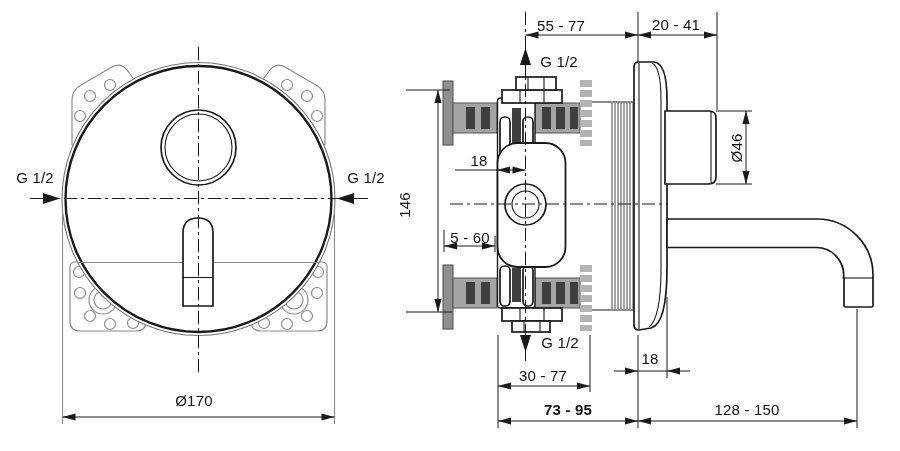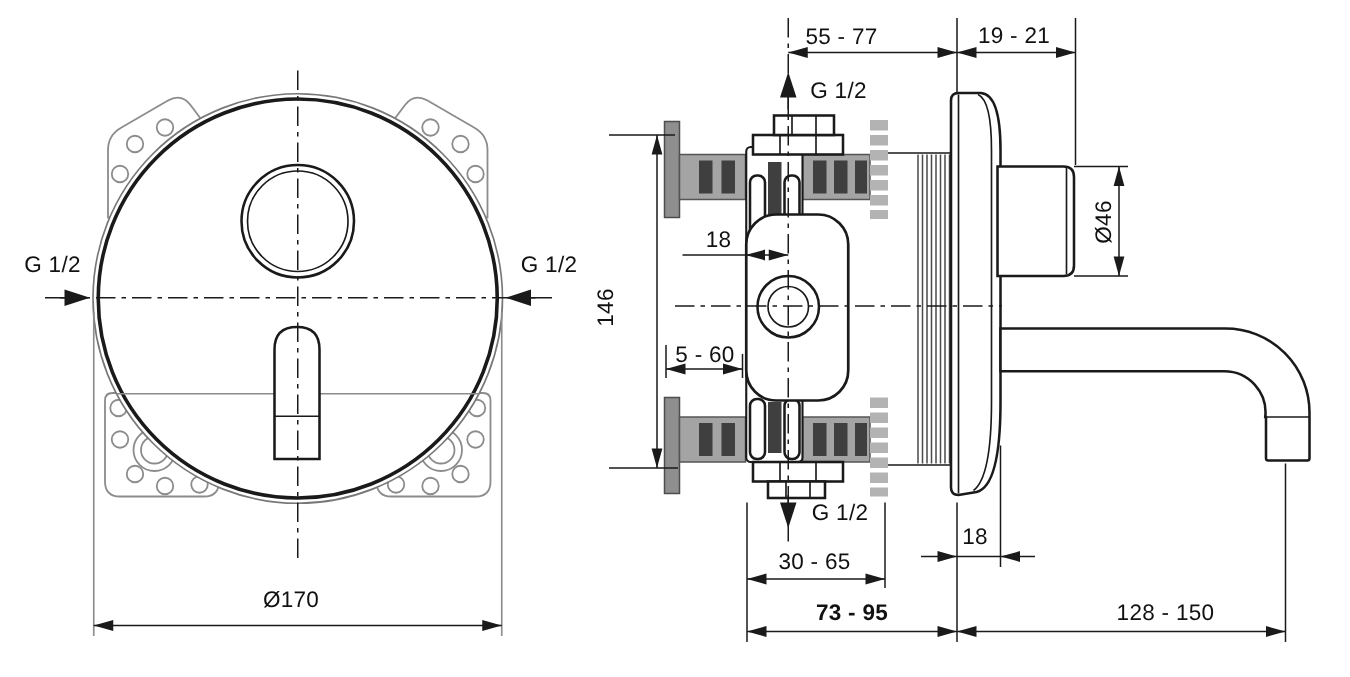--- a/index.html
+++ b/index.html
@@ -259,25 +259,25 @@
       <use href="#ah" class="ah" transform="translate(857,421)"></use>
     </g>
   </g>
 </svg>
 
 <div class="lbl" style="left:35px;top:177px;">G 1/2</div>
 <div class="lbl" style="left:366px;top:177px;">G 1/2</div>
 <div class="lbl" style="left:194px;top:400px;">Ø170</div>
 
 <div class="lbl" style="left:561px;top:25px;">55 - 77</div>
-<div class="lbl" style="left:676px;top:24px;">19 - 21</div>
+<div class="lbl" style="left:676px;top:24px;">20 - 41</div>
 <div class="lbl" style="left:559px;top:61px;">G 1/2</div>
 <div class="lbl rot" style="left:404px;top:205px;">146</div>
 <div class="lbl rot" style="left:736px;top:148px;">Ø46</div>
 <div class="lbl" style="left:479px;top:160px;">18</div>
 <div class="lbl" style="left:470px;top:237px;">5 - 60</div>
 <div class="lbl" style="left:560px;top:342px;">G 1/2</div>
-<div class="lbl" style="left:543px;top:375px;">30 - 65</div>
+<div class="lbl" style="left:543px;top:375px;">30 - 77</div>
 <div class="lbl" style="left:650px;top:358px;">18</div>
 <div class="lbl" style="left:568px;top:409px;font-weight:bold;">73 - 95</div>
-<div class="lbl" style="left:777px;top:409px;">128 - 150</div>
+<div class="lbl" style="left:747px;top:409px;">128 - 150</div>
 
 </div>
 
 </body></html>

